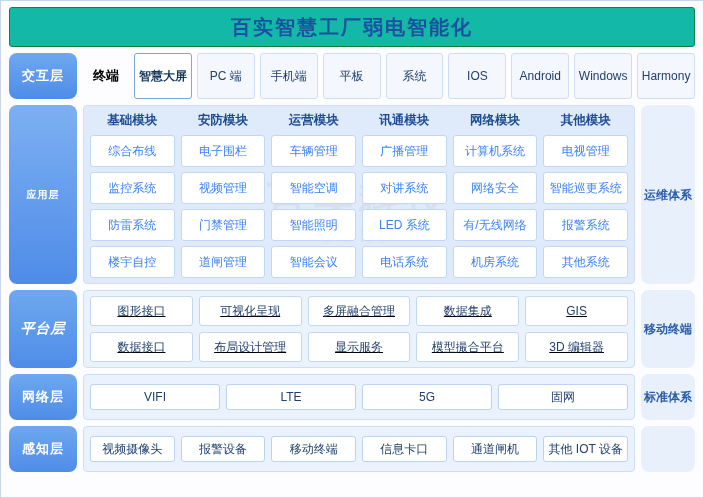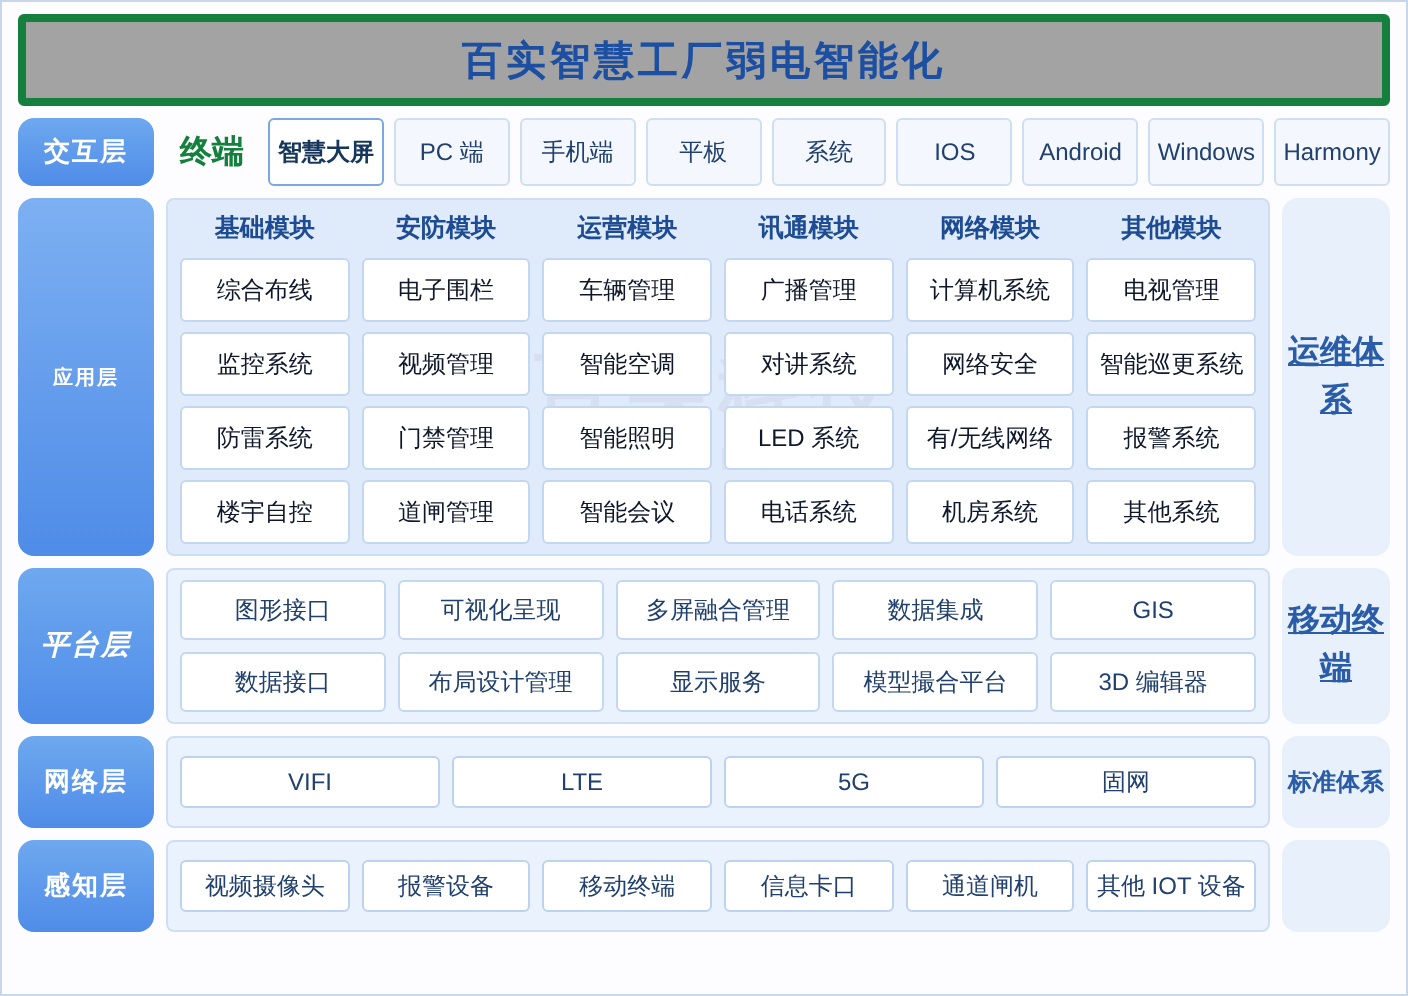--- a/index.html
+++ b/index.html
@@ -12,22 +12,22 @@
   .page{
     position:relative;width:704px;height:498px;
     box-sizing:border-box;
     border:1px solid #c8d6ea;
     background:#fdfdff;
     padding:6px 8px 6px 8px;
   }
   
   .title-bar{
     height:38px;
-    background:#a3a3a3;
-    border:4px solid #15803d;
+    background:#14b8a6;
+    border:1px solid #15803d;
     border-radius:3px;
     display:flex;align-items:center;justify-content:center;
     margin-bottom:6px;
   }
   .title-bar .t{
     font-size:20px;font-weight:bold;color:#1c4fa1;letter-spacing:2px;
   }
   
   .row{display:flex;align-items:stretch;margin-bottom:6px;}
   .layer-label{
@@ -51,28 +51,28 @@
     flex:1;
     background:#ffffff;
     border:1px solid #bcd2ee;
     border-radius:3px;
     font-size:12px;color:#21406e;
     display:flex;align-items:center;justify-content:center;
     text-align:center;
     min-height:24px;
   }
   
-  .row-interactive{height:34px;}
+  .row-interactive{height:46px;}
   .row-interactive .cells{gap:5px;}
   .row-interactive .cell{
     background:#f4f8fe;border:1px solid #cfdff3;
   }
   .cell-strong{background:#ffffff !important;border:1px solid #7aa8e0 !important;font-weight:bold;color:#17365c;}
   .cell-plain{border:1px solid #cfdff3;background:#ffffff;}
-  .cell-term{flex:0 0 46px;background:transparent !important;border:none !important;color:#15803d;font-weight:bold;font-size:16px;}
+  .cell-term{flex:0 0 46px;background:transparent !important;border:none !important;color:#000000;font-weight:bold;font-size:13px;}
   
   .app-row{display:flex;align-items:stretch;margin-bottom:6px;position:relative;}
   .app-label{
     width:68px;flex:0 0 68px;border-radius:8px;
     background:linear-gradient(180deg,#7db0f2,#4f8ce8);
     color:#fff;font-size:10px;font-weight:bold;
     display:flex;align-items:center;justify-content:center;letter-spacing:1px;
   }
   .app-body{
     flex:1;margin-left:6px;
@@ -92,41 +92,41 @@
     white-space:nowrap;
   }
   .watermark small{display:block;font-size:16px;letter-spacing:8px;opacity:.8;}
   .app-grid-row{display:flex;gap:6px;position:relative;z-index:2;}
   .app-head{
     flex:1;text-align:center;font-size:12.5px;font-weight:bold;color:#1d4c93;
     padding:1px 0;
   }
   .app-cell{
     flex:1;background:#ffffff;border:1px solid #c4d7f1;border-radius:3px;
-    font-size:12px;color:#0f172a;
+    font-size:12px;color:#3b82f6;
     display:flex;align-items:center;justify-content:center;text-align:center;
     height:30px;
   }
   .app-right{
     width:54px;flex:0 0 54px;margin-left:6px;
     border-radius:8px;background:#e8f0fc;color:#2a5ca8;
-    font-size:16px;font-weight:bold;
-    display:flex;align-items:center;justify-content:center;text-align:center;line-height:1.5;text-decoration:underline;
+    font-size:12px;font-weight:bold;
+    display:flex;align-items:center;justify-content:center;text-align:center;line-height:1.5;
   }
   
   .plat-row{display:flex;align-items:stretch;margin-bottom:6px;}
   .plat-label{
     width:68px;flex:0 0 68px;border-radius:8px;
     background:linear-gradient(180deg,#6ea8ef,#4f8ce8);
     color:#fff;font-size:14px;font-weight:bold;
     display:flex;align-items:center;justify-content:center;letter-spacing:1px;font-style:italic;
   }
   .plat-body{
     flex:1;margin-left:6px;background:#eaf2fd;border:1px solid #cfdff3;border-radius:4px;
-    padding:5px 6px;display:flex;flex-direction:column;gap:6px;
+    padding:5px 6px;display:flex;flex-direction:column;gap:6px;text-decoration:underline;
   }
   .plat-line{display:flex;gap:6px;}
   .plat-cell{
     flex:1;background:#ffffff;border:1px solid #c4d7f1;border-radius:3px;
     font-size:12px;color:#21406e;height:28px;
     display:flex;align-items:center;justify-content:center;text-align:center;
   }
   .net-body{
     flex:1;margin-left:6px;background:#eaf2fd;border:1px solid #cfdff3;border-radius:4px;
     padding:9px 6px;display:flex;gap:6px;

